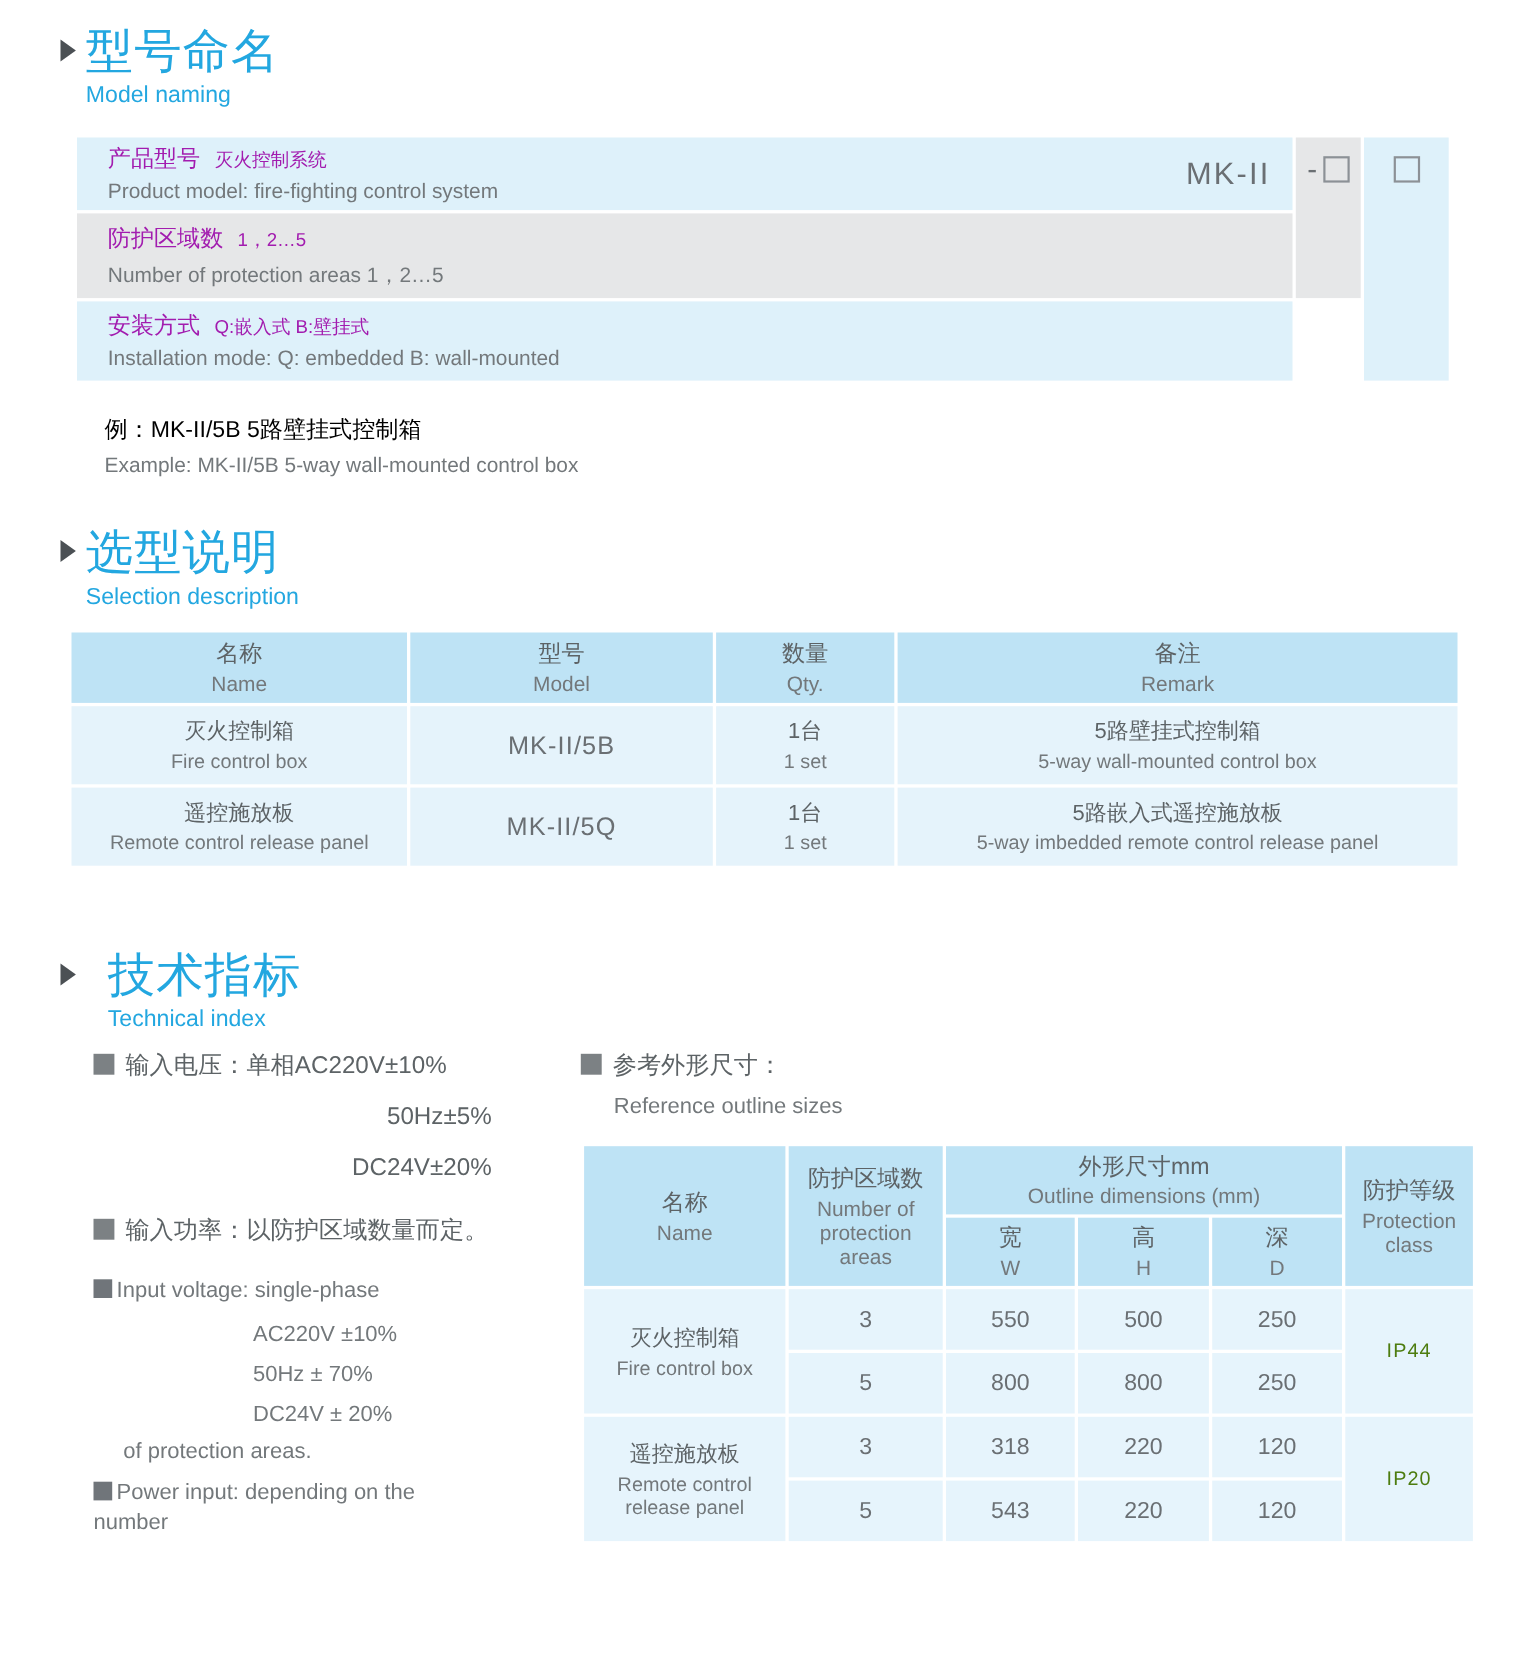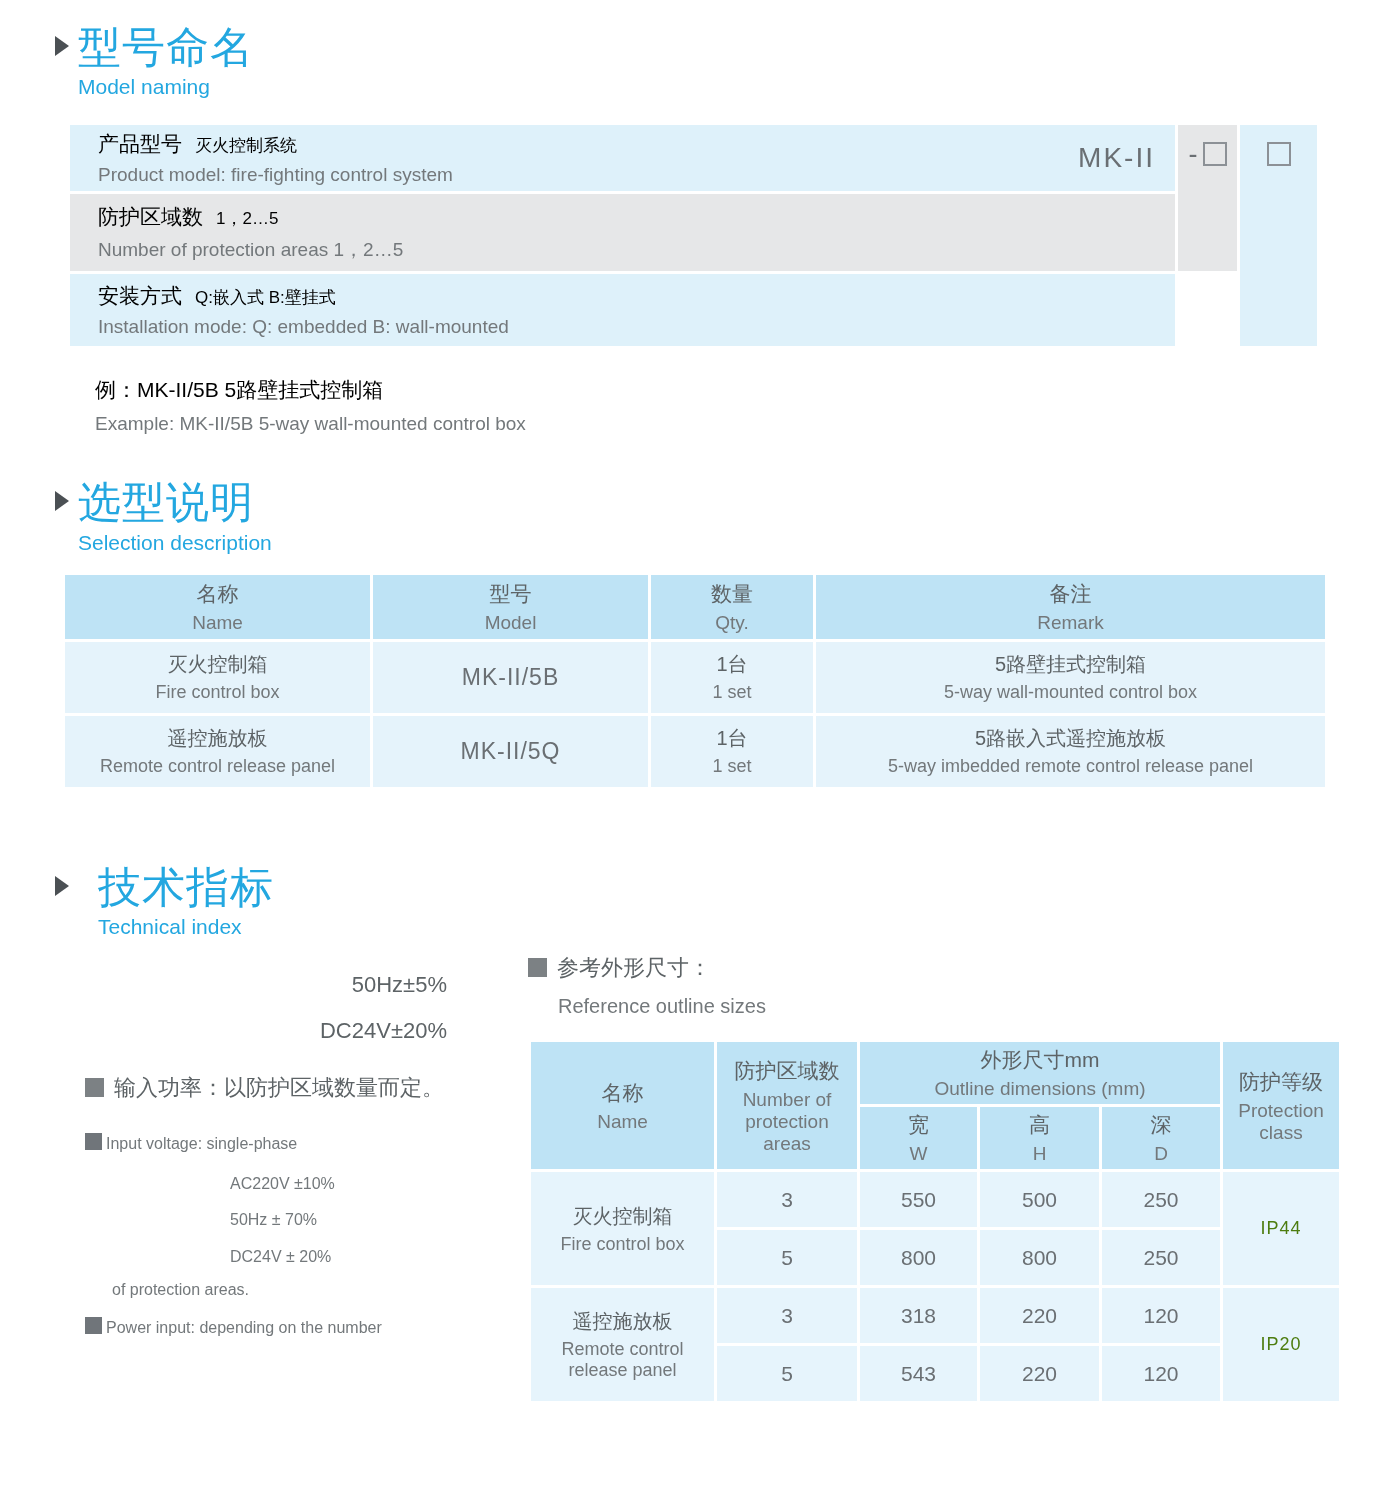--- a/index.html
+++ b/index.html
@@ -38,21 +38,21 @@
   .cell-a {
     flex-direction:row; align-items:center; justify-content:space-between;
     padding:0 20px 0 28px;
   }
   .cell-a1 { grid-area:1/1/2/2; }
   .cell-a2 { grid-area:2/1/3/2; }
   .cell-a3 { grid-area:3/1/4/2; }
   .cell-b  { grid-area:1/2/3/3; }
   .cell-c  { grid-area:1/3/4/4; }
   .colcell { justify-content:center; align-items:flex-start; padding-top:17px; }
-  .lbl .zh { font-size:21px; color:#000000; }
+  .lbl .zh { font-size:21px; color:#a21caf; }
   .lbl .zh .desc { font-size:17px; margin-left:13px; }
   .lbl .en { font-size:19px; color:#73787b; margin-top:6px; }
   .code { font-size:28px; color:#6a6f73; letter-spacing:2px; white-space:nowrap;text-align:right; }
   .sq { width:24px; height:24px; border:2px solid #8c9196; display:inline-block; background:transparent; }
   .dash { font-size:27px; color:#6a6f73; line-height:24px; margin-right:5px; }
 
   
   .example { margin:30px 0 0 95px; }
   .example .zh { font-size:21px; color:#000000; }
   .example .en { font-size:19px; color:#73787b; margin-top:9px; }
@@ -67,21 +67,21 @@
   .cell-en { font-size:18px; color:#73787b; margin-top:4px; }
   th .cell-zh { font-size:21px; }
   th .cell-en { font-size:19px; }
   .model-text { font-size:23px; color:#6a6f73; letter-spacing:1px; }
 
   
   .tech { position:relative; margin-top:14px; height:500px; }
   .tech-left  { position:absolute; left:85px; top:0; width:362px; }
   .tech-right { position:absolute; left:528px; top:0; width:814px; }
   .spec-zh { font-size:22px; color:#5d6366; line-height:30px; }
-  .spec-en { font-size:16px; color:#73787b; line-height:27px; }
+  .spec-en { font-size:20px; color:#73787b; line-height:27px; }
   .bullet { display:inline-block; width:19px; height:19px; background:#7c8184; margin-right:10px; vertical-align:-2px; }
   .bullet-en { display:inline-block; width:17px; height:17px; background:#70757a; margin-right:4px; vertical-align:-1px; }
   .r { text-align:right; }
   .m17 { margin-top:17px; } .m16 { margin-top:16px; } .m27 { margin-top:27px; }
   .m13 { margin-top:13px; } .m9 { margin-top:9px; } .m10 { margin-top:10px; }
   .m11 { margin-top:11px; } .m6 { margin-top:6px; }
   .ind { margin-left:145px; }
   .cont { margin-left:27px; }
   .ref-en { font-size:20px; color:#73787b; margin:12px 0 0 30px; }
 
@@ -216,20 +216,21 @@
     <span class="tri"></span>
     <div class="indent">
       <div class="sec-title">技术指标</div>
       <div class="sec-sub">Technical index</div>
     </div>
   </div>
 
   <div class="tech">
 
     <div class="tech-left">
+      <div class="spec-zh"><span class="bullet"></span><span>输入电压：单相AC220V±10%</span></div>
       <div class="spec-zh r m17">50Hz±5%</div>
       <div class="spec-zh r m16">DC24V±20%</div>
       <div class="spec-zh m27"><span class="bullet"></span><span>输入功率：以防护区域数量而定。</span></div>
       <div class="spec-en m27"><span class="bullet-en"></span><span>Input voltage: single-phase</span></div>
       <div class="spec-en ind m13">AC220V ±10%</div>
       <div class="spec-en ind m9">50Hz ± 70%</div>
       <div class="spec-en ind m10">DC24V ± 20%</div>
       <div class="spec-en cont m6">of protection areas.</div>
       <div class="spec-en m11"><span class="bullet-en"></span><span>Power input: depending on the number</span></div>
     </div>

